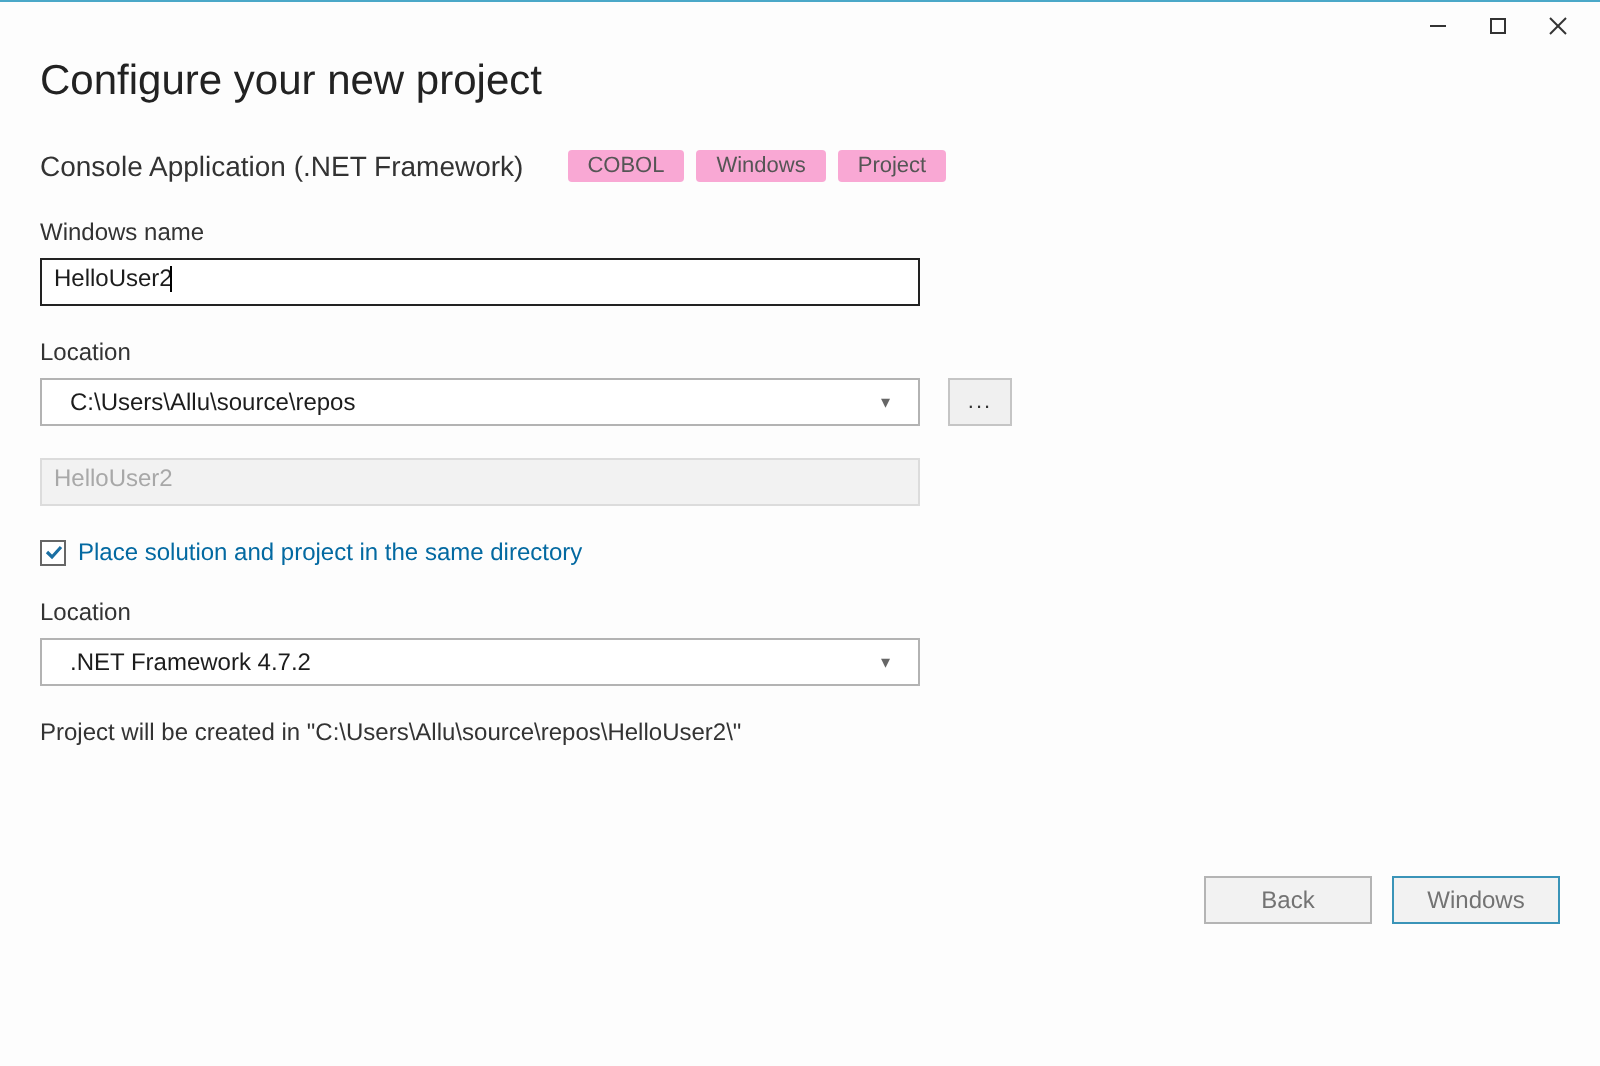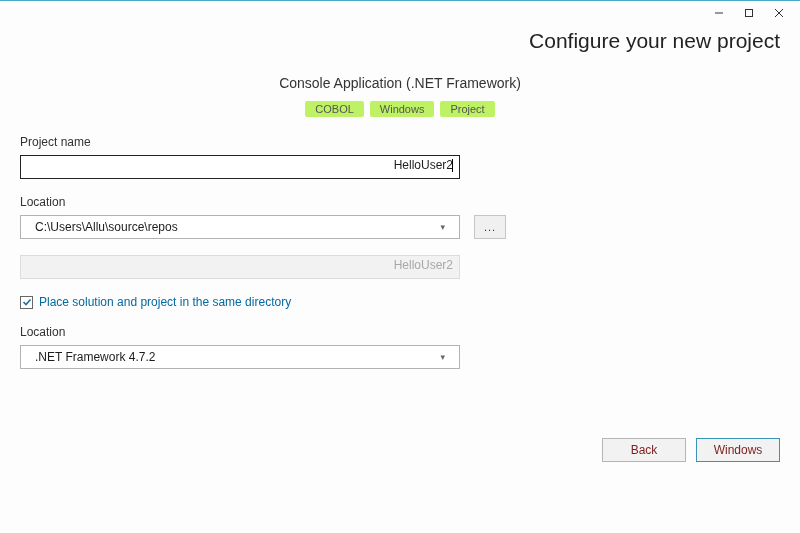--- a/index.html
+++ b/index.html
@@ -1,40 +1,40 @@
 <!DOCTYPE html>
 <html><head>
   <meta charset="utf-8">
   <style>
     * { margin: 0; padding: 0; box-sizing: border-box; }
     html, body { width: 800px; height: 533px; font-family: "Segoe UI", Tahoma, sans-serif; font-size: 12px; color: #1c1c1c; background: #fdfdfd; }
-    .window { width: 800px; height: 476px; display: flex; flex-direction: column; position: relative; background: #fdfdfd; border-top: 1px solid #4aa8c8; text-align: right; }
+    .window { width: 800px; height: 476px; display: flex; flex-direction: column; position: relative; background: #fdfdfd; border-top: 1px solid #4aa8c8; }
     .titlebar { height: 24px; display: flex; justify-content: flex-end; align-items: center; padding-right: 6px; }
     .titlebar-btn { width: 30px; height: 20px; display: flex; align-items: center; justify-content: center; color: #333; }
     .content { flex: 1; padding: 4px 20px 20px 20px; overflow: hidden; }
     h1 { font-size: 21px; font-weight: 400; color: #222; margin-bottom: 22px; }
-    .subtitle-row { display: flex; align-items: center; gap: 10px; margin-bottom: 18px; flex-direction: column; }
+    .subtitle-row { display: flex; align-items: center; gap: 22px; margin-bottom: 18px; }
     .subtitle { font-size: 14px; font-weight: 400; color: #333; }
     .tags { display: flex; gap: 6px; }
-    .tag { background: #bef264; color: #555; font-size: 11px; padding: 2px 10px; border-radius: 2px; }
+    .tag { background: #f9a8d4; color: #555; font-size: 11px; padding: 2px 10px; border-radius: 2px; }
     .form-row { margin-bottom: 16px; }
     .label { font-size: 12px; color: #333; margin-bottom: 6px; display: flex; align-items: center; gap: 6px; }
     .text-input { width: 440px; height: 24px; border: 1px solid #222; padding: 2px 6px; font-size: 12px; font-family: inherit; outline: none; background: #fff; }
     .combo-wrap { display: flex; align-items: center; gap: 14px; }
     .combo { width: 440px; height: 24px; border: 1px solid #b3b3b3; display: flex; align-items: center; justify-content: space-between; padding: 0 14px; background: #fff; font-size: 12px; }
     .combo .chev { color: #666; font-size: 9px; }
     .browse-btn { width: 32px; height: 24px; border: 1px solid #c5c5c5; background: #f0f0f0; display: flex; align-items: center; justify-content: center; font-size: 11px; letter-spacing: 1px; color: #333; cursor: pointer; }
     .readonly-input { width: 440px; height: 24px; border: 1px solid #dcdcdc; padding: 2px 6px; font-size: 12px; background: #f2f2f2; color: #a8a8a8; }
     .info-icon { width: 13px; height: 13px; border: 1px solid #2a7eb8; border-radius: 50%; display: inline-flex; align-items: center; justify-content: center; font-size: 9px; color: #2a7eb8; font-style: italic; font-family: Georgia, serif; line-height: 1; }
     .checkbox-row { display: flex; align-items: center; gap: 6px; font-size: 12px; color: #0369a1; }
     .checkbox { width: 13px; height: 13px; border: 1px solid #666; display: inline-flex; align-items: center; justify-content: center; background: #fff; }
     .checkbox svg { width: 10px; height: 10px; }
     .status-line { font-size: 12px; color: #333; margin-top: 10px; }
     .footer { position: absolute; bottom: 14px; right: 20px; display: flex; gap: 10px; }
-    .footer-btn { width: 84px; height: 24px; border: 1px solid #b4b4b4; background: #f2f2f2; font-size: 12px; color: #7f1d1d; display: flex; align-items: center; justify-content: center; cursor: pointer; }
+    .footer-btn { width: 84px; height: 24px; border: 1px solid #b4b4b4; background: #f2f2f2; font-size: 12px; color: #737373; display: flex; align-items: center; justify-content: center; cursor: pointer; }
     .footer-btn.primary { border: 1px solid #3a94b8; }
     .caret { display: inline-block; width: 0; border-left: 1px solid #000; height: 13px; vertical-align: middle; margin-left: -1px; }
   </style>
 </head>
 <body>
 
 <div class="window">
 
   <div class="titlebar">
     <div class="titlebar-btn">
@@ -62,21 +62,21 @@
     <div class="subtitle-row">
       <div class="subtitle">Console Application (.NET Framework)</div>
       <div class="tags">
         <span class="tag">COBOL</span>
         <span class="tag">Windows</span>
         <span class="tag">Project</span>
       </div>
     </div>
 
     <div class="form-row">
-      <div class="label">Project name</div>
+      <div class="label">Windows name</div>
       <div class="text-input">
         <span>HelloUser2</span><span class="caret"></span>
       </div>
     </div>
 
     <div class="form-row">
       <div class="label">Location</div>
       <div class="combo-wrap">
         <div class="combo">
           <span>C:\Users\Allu\source\repos</span>
@@ -106,20 +106,23 @@
     </div>
 
     <div class="form-row">
       <div class="label">Location</div>
       <div class="combo">
         <span>.NET Framework 4.7.2</span>
         <span class="chev">▾</span>
       </div>
     </div>
 
+    <div class="status-line">
+      <span>Project will be created in </span><span>"C:\Users\Allu\source\repos\HelloUser2\"</span>
+    </div>
 
   </div>
 
   <div class="footer">
     <div class="footer-btn">
       <span>Back</span>
     </div>
     <div class="footer-btn primary">
       <span>Windows</span>
     </div>

